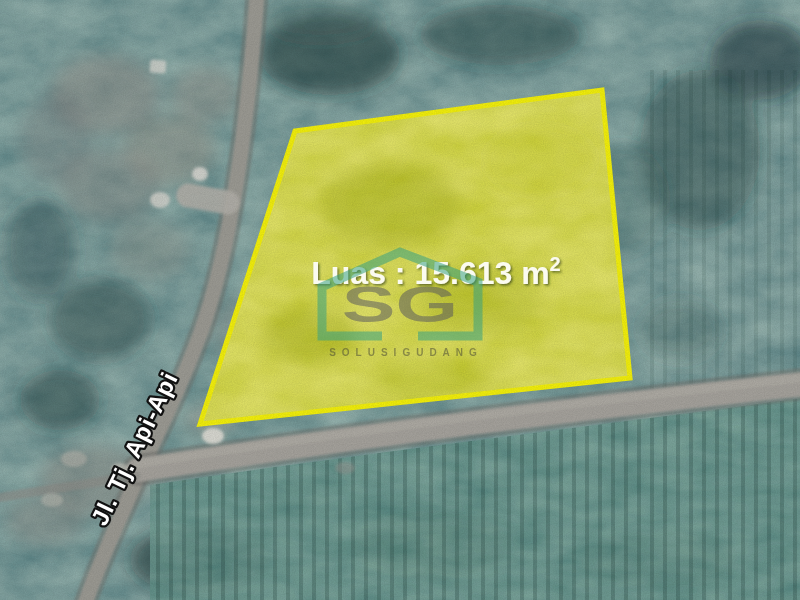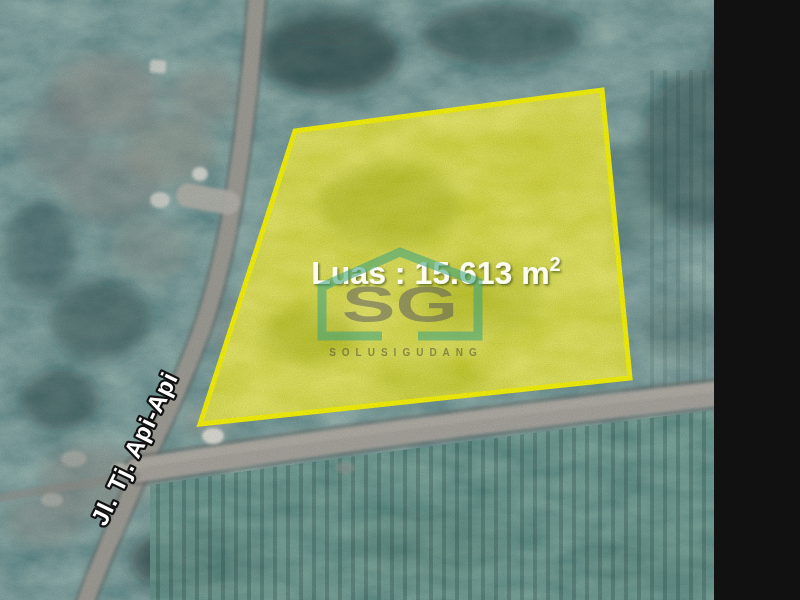--- a/index.html
+++ b/index.html
@@ -1,17 +1,17 @@
 <!DOCTYPE html>
 <html><head>
 <meta charset="utf-8">
 <style>
   html,body{margin:0;padding:0;background:#111;}
   .stage{
-    position:relative;width:714px;height:600px;overflow:hidden;
+    position:relative;width:800px;height:600px;overflow:hidden;
     font-family:"Liberation Sans",sans-serif;
   }
   .stage svg{position:absolute;inset:0;display:block;}
   text{font-family:"Liberation Sans",sans-serif;}
 </style>
 </head>
 <body>
 
 <div class="stage">
 <svg width="800" height="600" viewBox="0 0 800 600" xmlns="http://www.w3.org/2000/svg">

